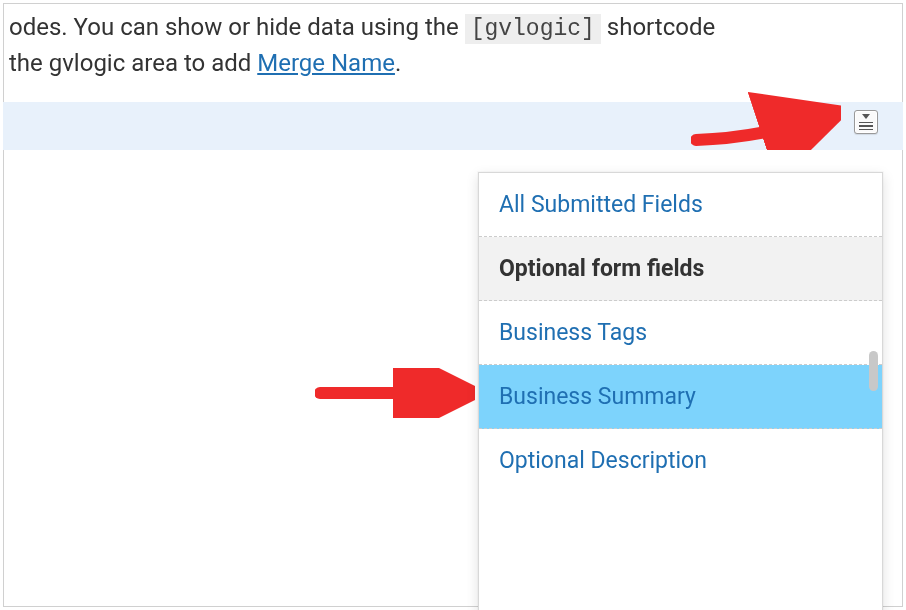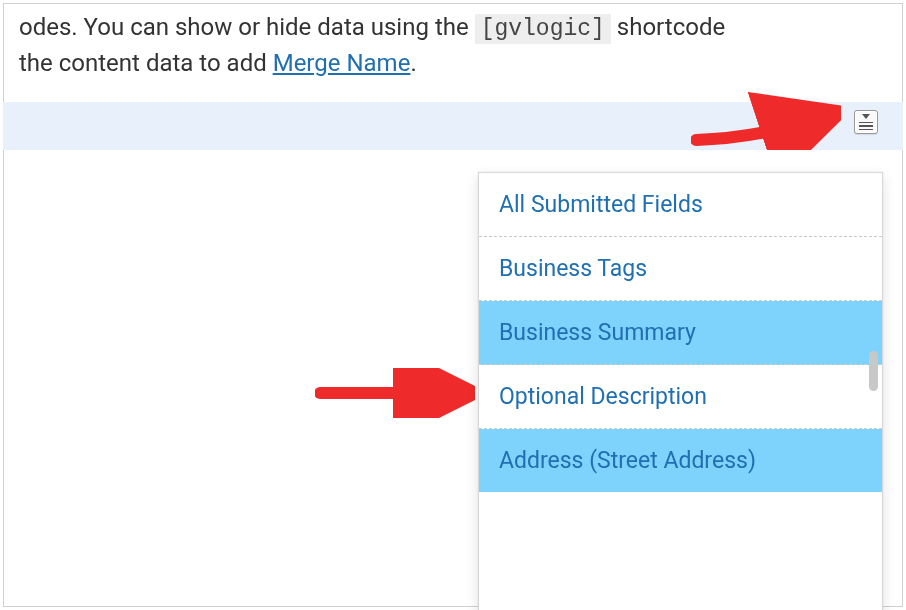--- a/index.html
+++ b/index.html
@@ -21,21 +21,21 @@
       background: #fff;
     }
     .description {
       position: absolute;
       top: 10px;
       left: 0;
       right: 20px;
       font-size: 24px;
       color: #333;
       line-height: 1.45;
-      padding-left: 19px;
+      padding-left: 9px;
     }
     .description .code {
       font-family: "SFMono-Regular", Consolas, "Liberation Mono", Menlo, monospace;
       background: #eee;
       padding: 2px 6px;
       font-size: 23px;
       color: #444;
     }
     .description .link {
       color: #1f6fb2;
@@ -143,21 +143,21 @@
   </style>
 </head>
 <body>
 
 <div class="outer-border"></div>
 
 <div class="description">
   <span>odes. You can show or hide data using the </span>
   <span class="code">[gvlogic]</span>
   <span> shortcode</span><br>
-  <span>the content data to add </span>
+  <span>the gvlogic area to add </span>
   <a class="link">Merge Name</a><span>.</span>
 </div>
 
 <div class="trigger-row"></div>
 
 <div class="trigger-icon">
   <div class="tri"></div>
   <div class="line"></div>
   <div class="line"></div>
   <div class="line"></div>
@@ -177,19 +177,19 @@
     <marker id="ah2" markerWidth="8" markerHeight="8" refX="6" refY="4" orient="auto">
       <path d="M0,0 L8,4 L0,8 Z" fill="#ef2a2a"></path>
     </marker>
   </defs>
   <path d="M5,25 L150,25" stroke="#ef2a2a" stroke-width="12" fill="none" marker-end="url(#ah2)" stroke-linecap="round"></path>
 </svg>
 
 <div class="dropdown">
   <div class="dropdown-inner">
     <div class="dd-item"><span>All Submitted Fields</span></div>
+    <div class="dd-header"><span>Optional form fields</span></div>
     <div class="dd-item"><span>Business Tags</span></div>
     <div class="dd-item alt"><span>Business Summary</span></div>
     <div class="dd-item"><span>Optional Description</span></div>
-    <div class="dd-item alt"><span>Address (Street Address)</span></div>
   </div>
   <div class="scroll-thumb"></div>
 </div>
 
 </body></html>

